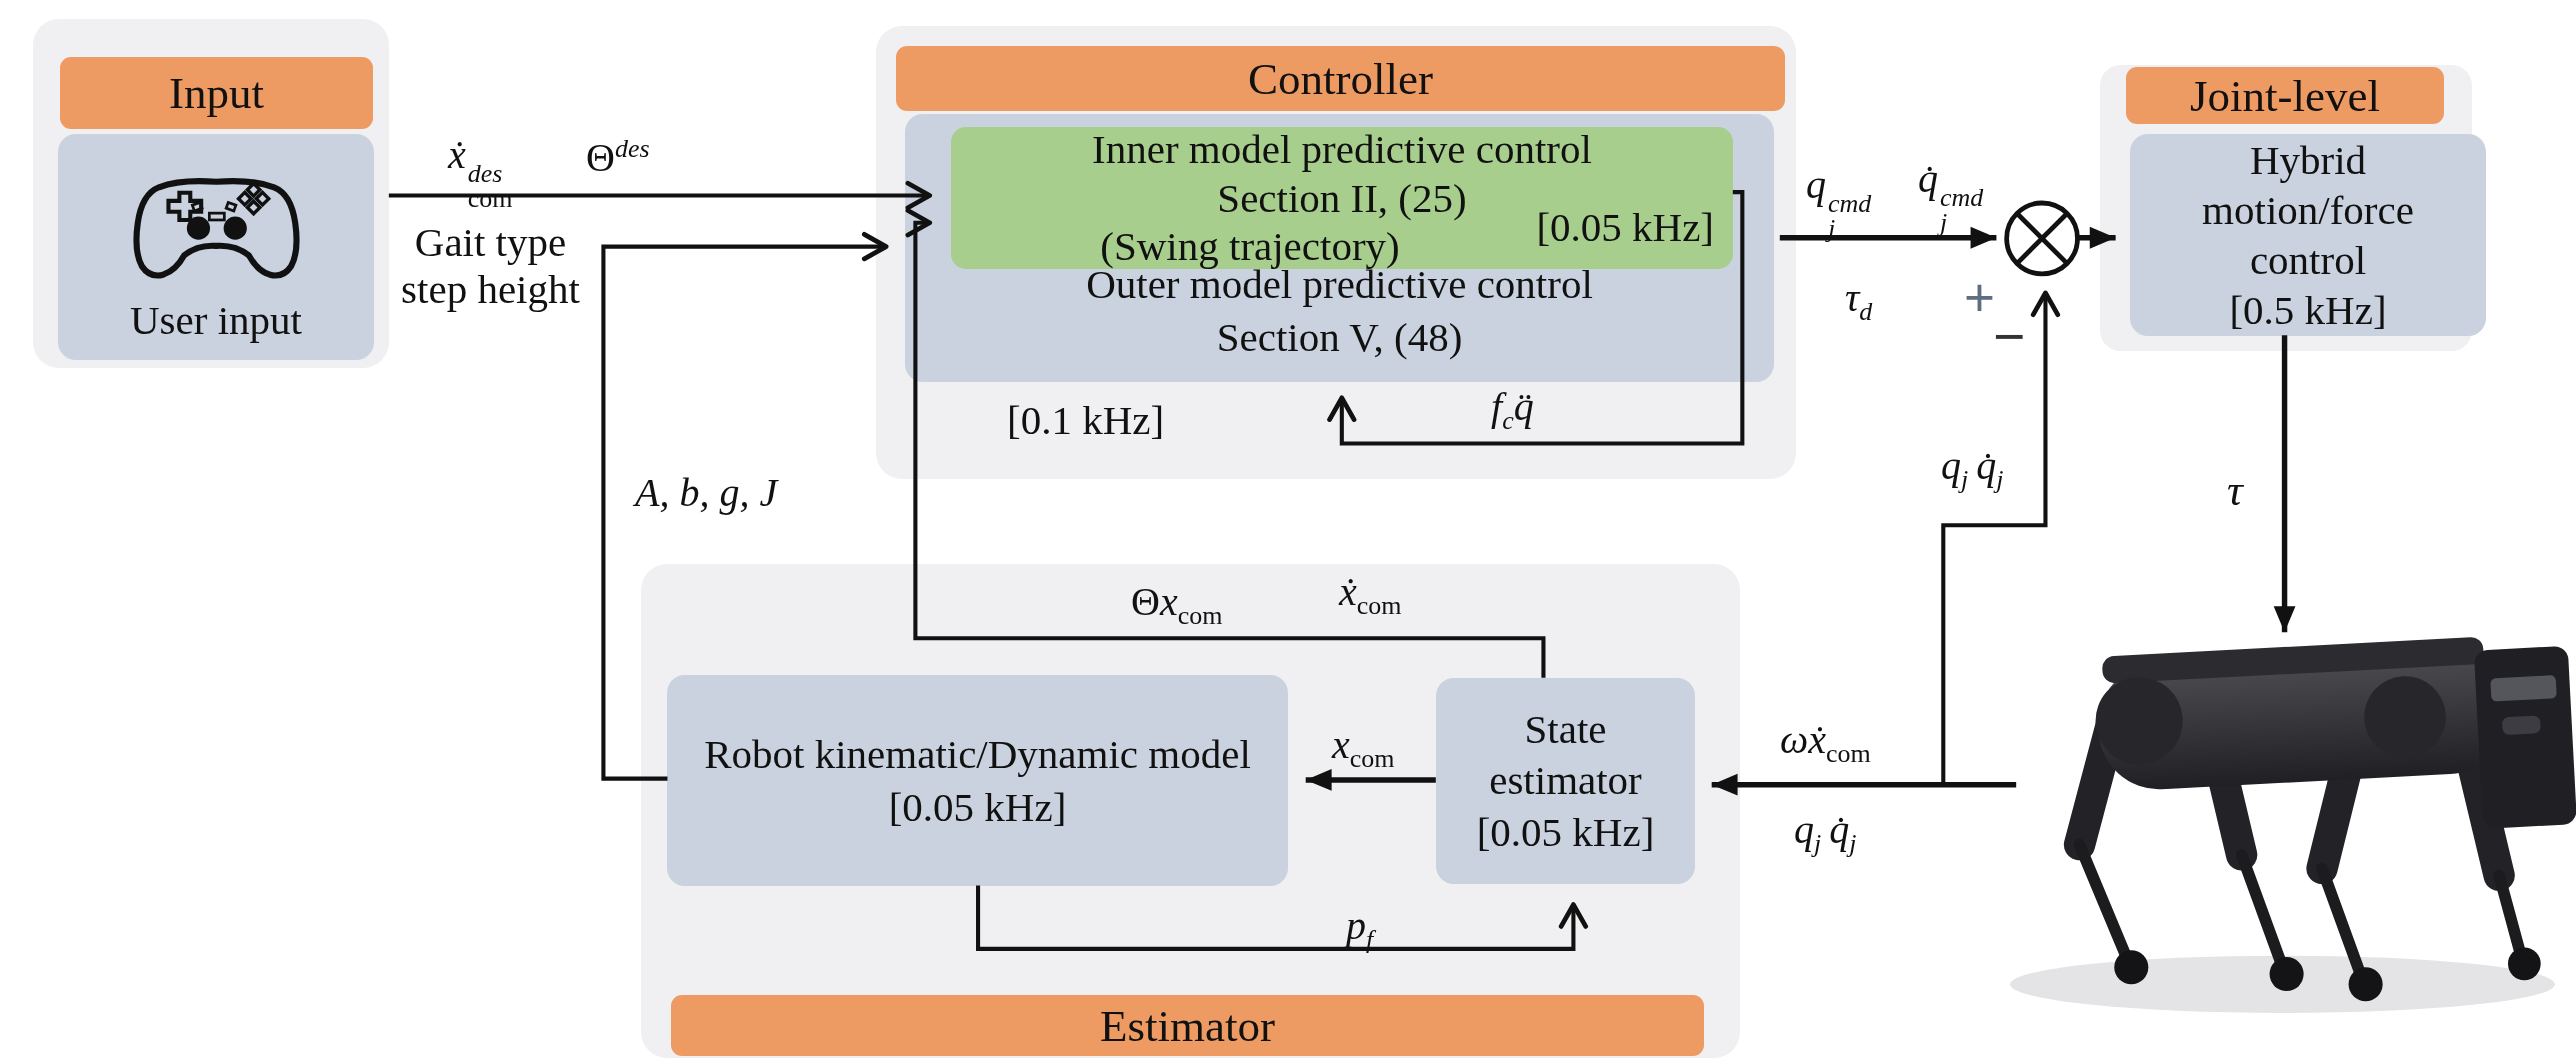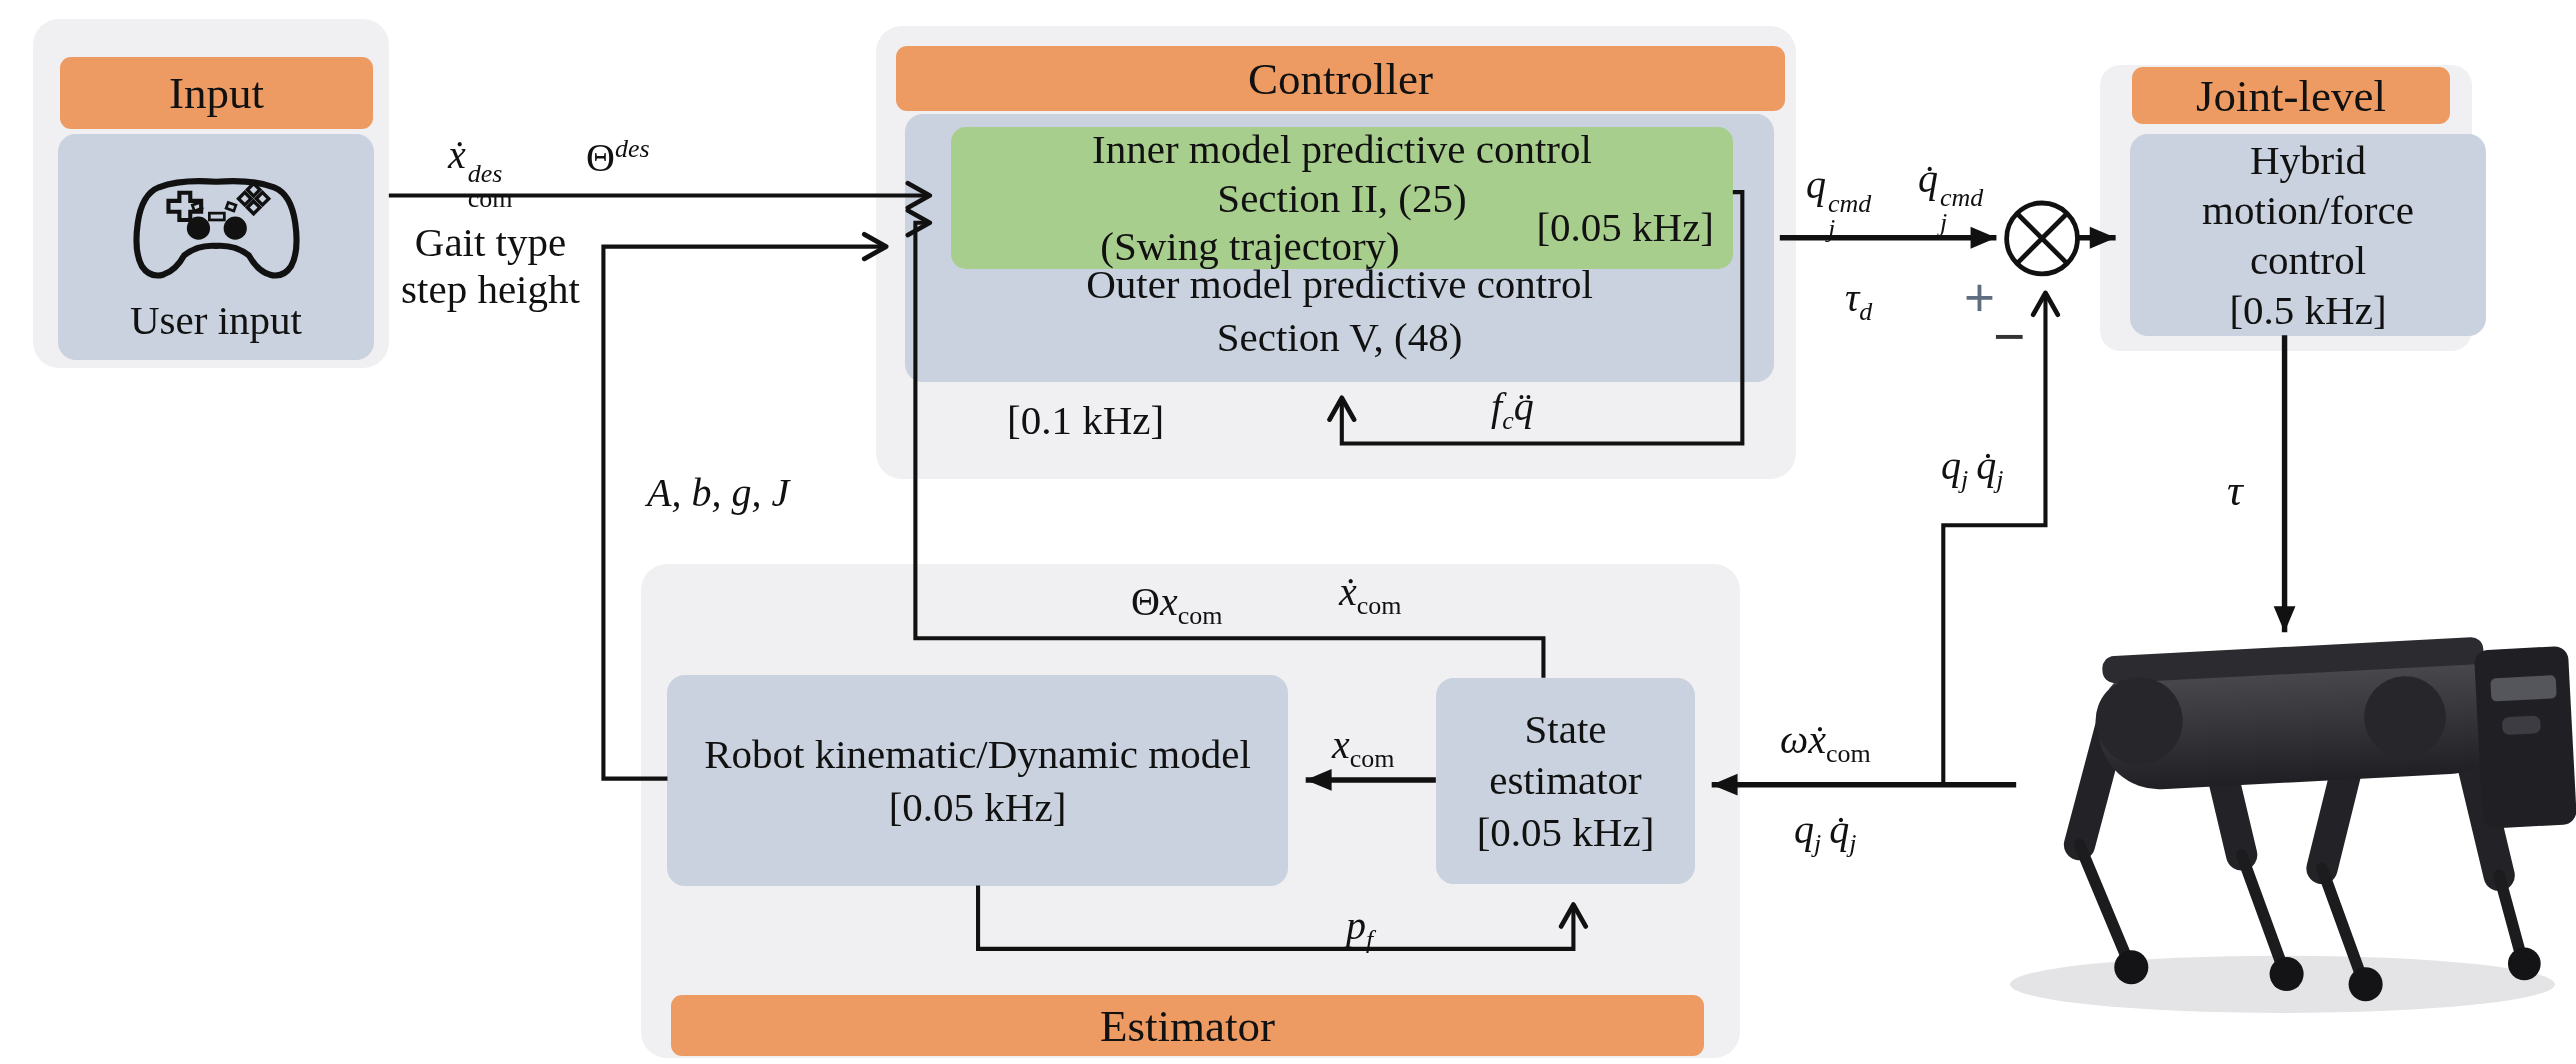--- a/index.html
+++ b/index.html
@@ -64,21 +64,21 @@
 </div>
 <div class="greenbox" style="left:951px;top:127px;width:782px;height:142px;">
   <div>Inner model predictive control</div>
   <div>Section II, (25)</div>
   <div style="align-self:center;margin-right:225px;margin-left:41px;">(Swing trajectory)</div>
   <div class="abs" style="right:19px;bottom:17.7px;font-size:41px;">[0.05 kHz]</div>
 </div>
 <div class="plain" style="left:1007px;top:397px;">[0.1 kHz]</div>
 
 <div class="container" style="left:2100px;top:65px;width:372px;height:286px;border-radius:20.4px;"></div>
-<div class="hdr" style="left:2126px;top:67px;width:318px;height:57px;margin-left:6px;">
+<div class="hdr" style="left:2126px;top:67px;width:318px;height:57px;">
   <span>Joint-level</span>
 </div>
 <div class="bluebox" style="left:2130px;top:134px;width:356px;height:202px;line-height:1.22;">
   <div>Hybrid</div>
   <div>motion/force</div>
   <div>control</div>
   <div>[0.5 kHz]</div>
 </div>
 
 <div class="container" style="left:641px;top:564px;width:1099px;height:494px;"></div>
@@ -174,21 +174,21 @@
       <span class="dnrm">com</span>
     </span>
 </div>
 <div class="mlab" style="left:586px;top:127px;">
   <span class="rm">Θ</span><sup><span style="font-size:26px;">des</span></sup>
 </div>
 <div class="plain" style="left:385px;top:219px;width:211px;">
   <div>Gait type</div>
   <div>step height</div>
 </div>
-<div class="mlab" style="left:635px;top:469px;margin-left:12px;">A, b, g, J</div>
+<div class="mlab" style="left:635px;top:469px;">A, b, g, J</div>
 
 <div class="mlab" style="left:1131px;top:578px;">
   <span class="rm">Θ</span><span>x</span><sub class="sb rm">com</sub>
 </div>
 <div class="mlab" style="left:1303px;top:568px;margin-left:36px;">
   <span>ẋ</span><sub class="sb rm">com</sub>
 </div>
 
 <div class="mlab" style="left:1806px;top:161px;">
   <span>q</span><span class="stk">

